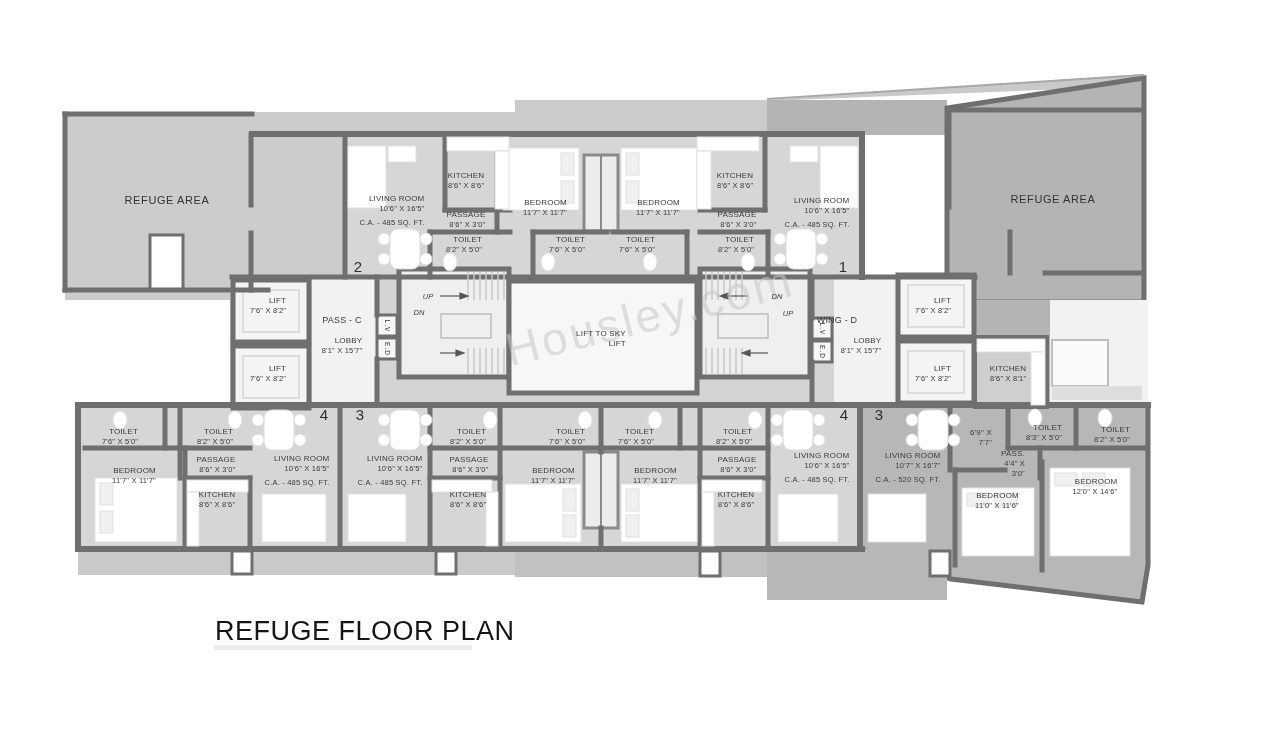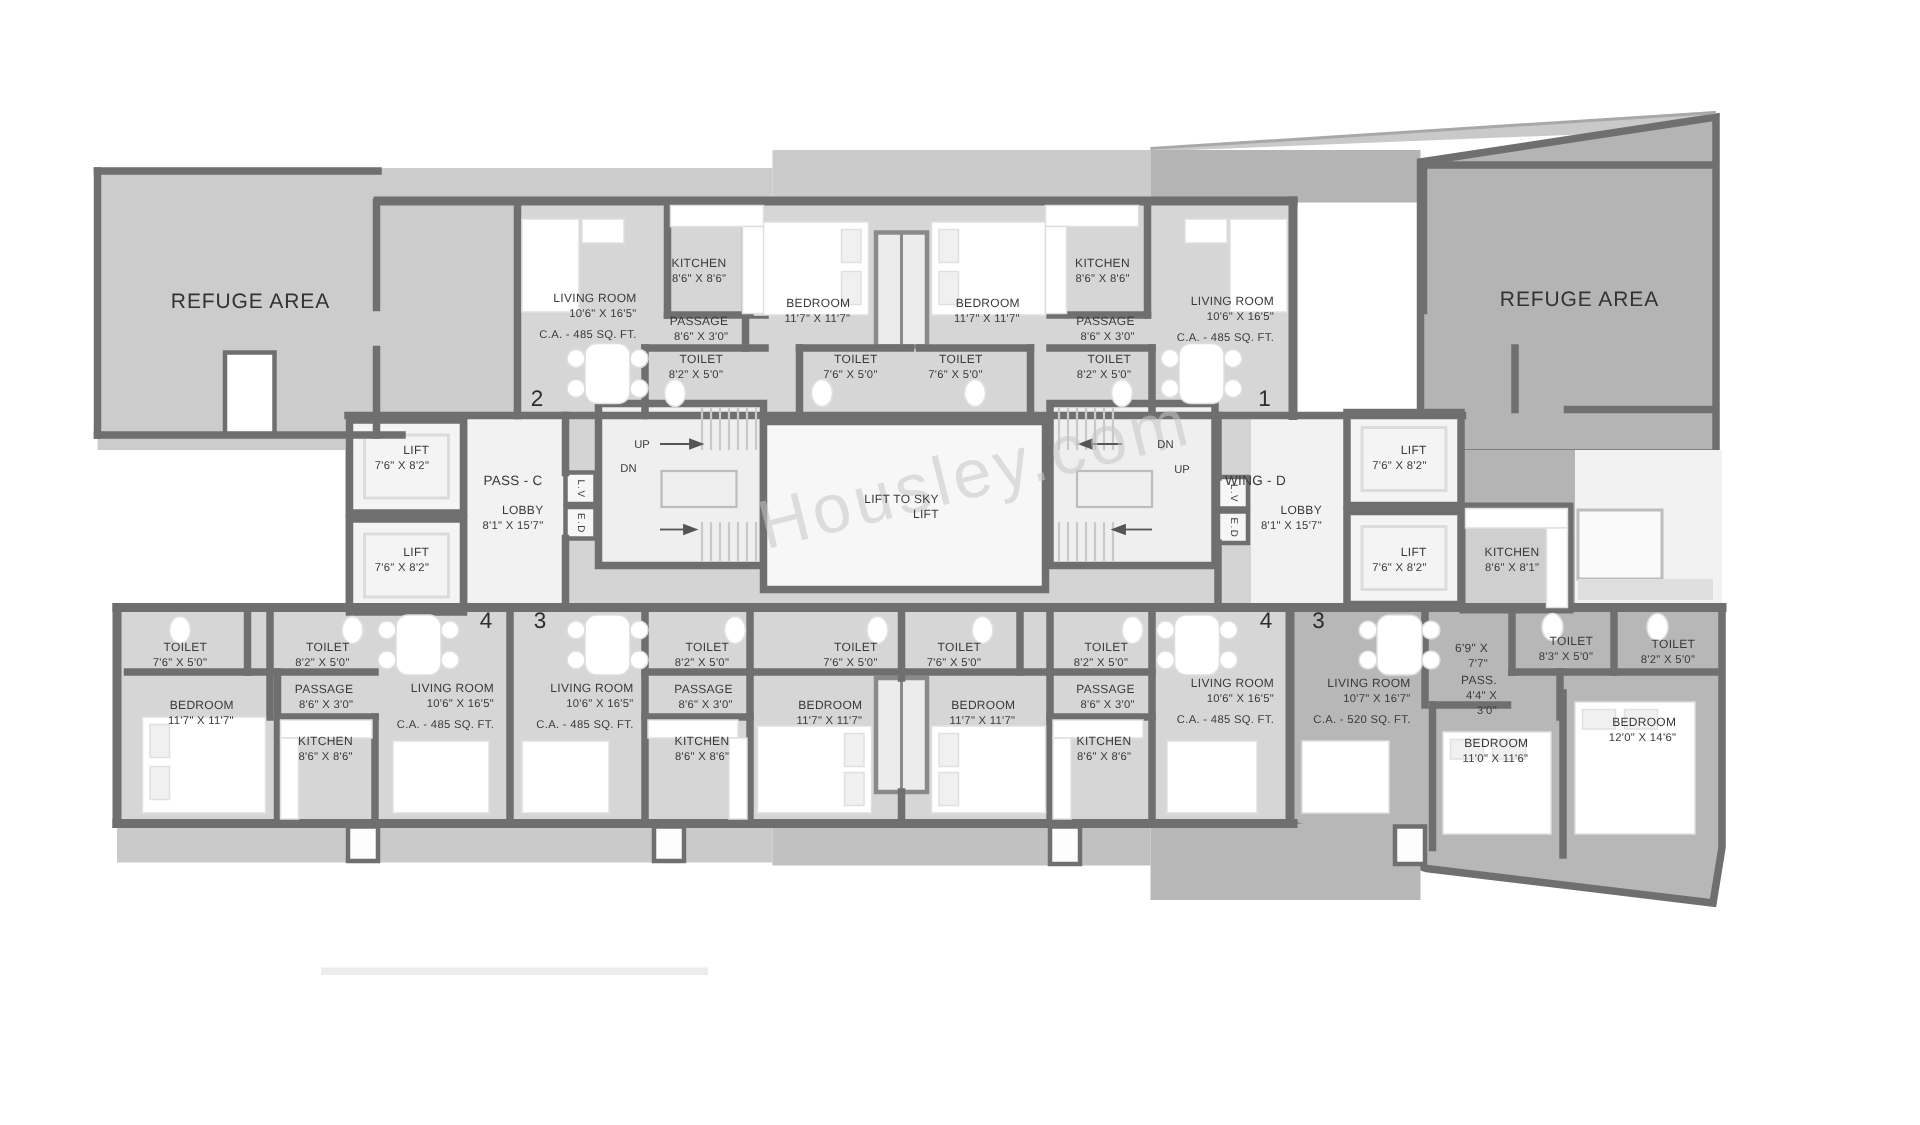--- a/index.html
+++ b/index.html
@@ -6,22 +6,22 @@
   .stage{position:relative;width:1280px;height:750px;overflow:hidden;background:#fff;
          font-family:"Liberation Sans",sans-serif;}
   .stage svg{position:absolute;left:0;top:0;}
   .lbl{position:absolute;transform:translate(-50%,-50%);text-align:right;color:#3a3a3a;
        font-size:8px;line-height:1.3;white-space:nowrap;letter-spacing:.2px;z-index:4;}
   .lbl .d{font-size:7.5px;}
   .lbl .ca{margin-top:4px;font-size:7.5px;}
   .mk{position:absolute;transform:translate(-50%,-50%);font-size:15px;color:#2d2d2d;z-index:4;}
   .vert{position:absolute;transform:translate(-50%,-50%);writing-mode:vertical-rl;
         font-size:6.5px;color:#3a3a3a;letter-spacing:1px;z-index:4;}
-  .stairlbl{position:absolute;transform:translate(-50%,-50%);font-size:7.5px;color:#3a3a3a;z-index:4;}
-  .refuge-lbl{position:absolute;transform:translate(-50%,-50%);font-size:14px;color:#333;
+  .stairlbl{position:absolute;transform:translate(-50%,-50%);font-size:7.5px;color:#3a3a3a;z-index:4;font-style:italic;}
+  .refuge-lbl{position:absolute;transform:translate(-50%,-50%);font-size:11px;color:#333;
         letter-spacing:.6px;z-index:4;}
   .title{position:absolute;left:215px;top:616px;font-size:27px;color:#161616;
         letter-spacing:.5px;z-index:5;}
   .watermark{position:absolute;left:502px;top:288px;font-size:46px;color:#c7c7c7;opacity:.55;
         transform:rotate(-14deg);letter-spacing:3px;z-index:3;}
 </style>
 </head>
 <body>
 
 <div class="stage">
@@ -502,28 +502,29 @@
       <div class="d">7'7"</div>
     </div>
 <div class="lbl" style="left:1044px;top:433px">
       <div>TOILET</div>
       <div class="d">8'3" X 5'0"</div>
     </div>
 <div class="lbl" style="left:1112px;top:435px">
       <div>TOILET</div>
       <div class="d">8'2" X 5'0"</div>
     </div>
-<div class="lbl" style="left:986px;top:464px">
+<div class="lbl" style="left:1013px;top:464px">
       <div>PASS.</div>
       <div class="d">4'4" X</div>
       <div class="d">3'0"</div>
     </div>
 <div class="lbl" style="left:997px;top:501px">
       <div>BEDROOM</div>
       <div class="d">11'0" X 11'6"</div>
     </div>
 <div class="lbl" style="left:1095px;top:487px">
       <div>BEDROOM</div>
       <div class="d">12'0" X 14'6"</div>
     </div>
 
+<div class="title">REFUGE FLOOR PLAN</div>
 
 </div>
 
 </body></html>

